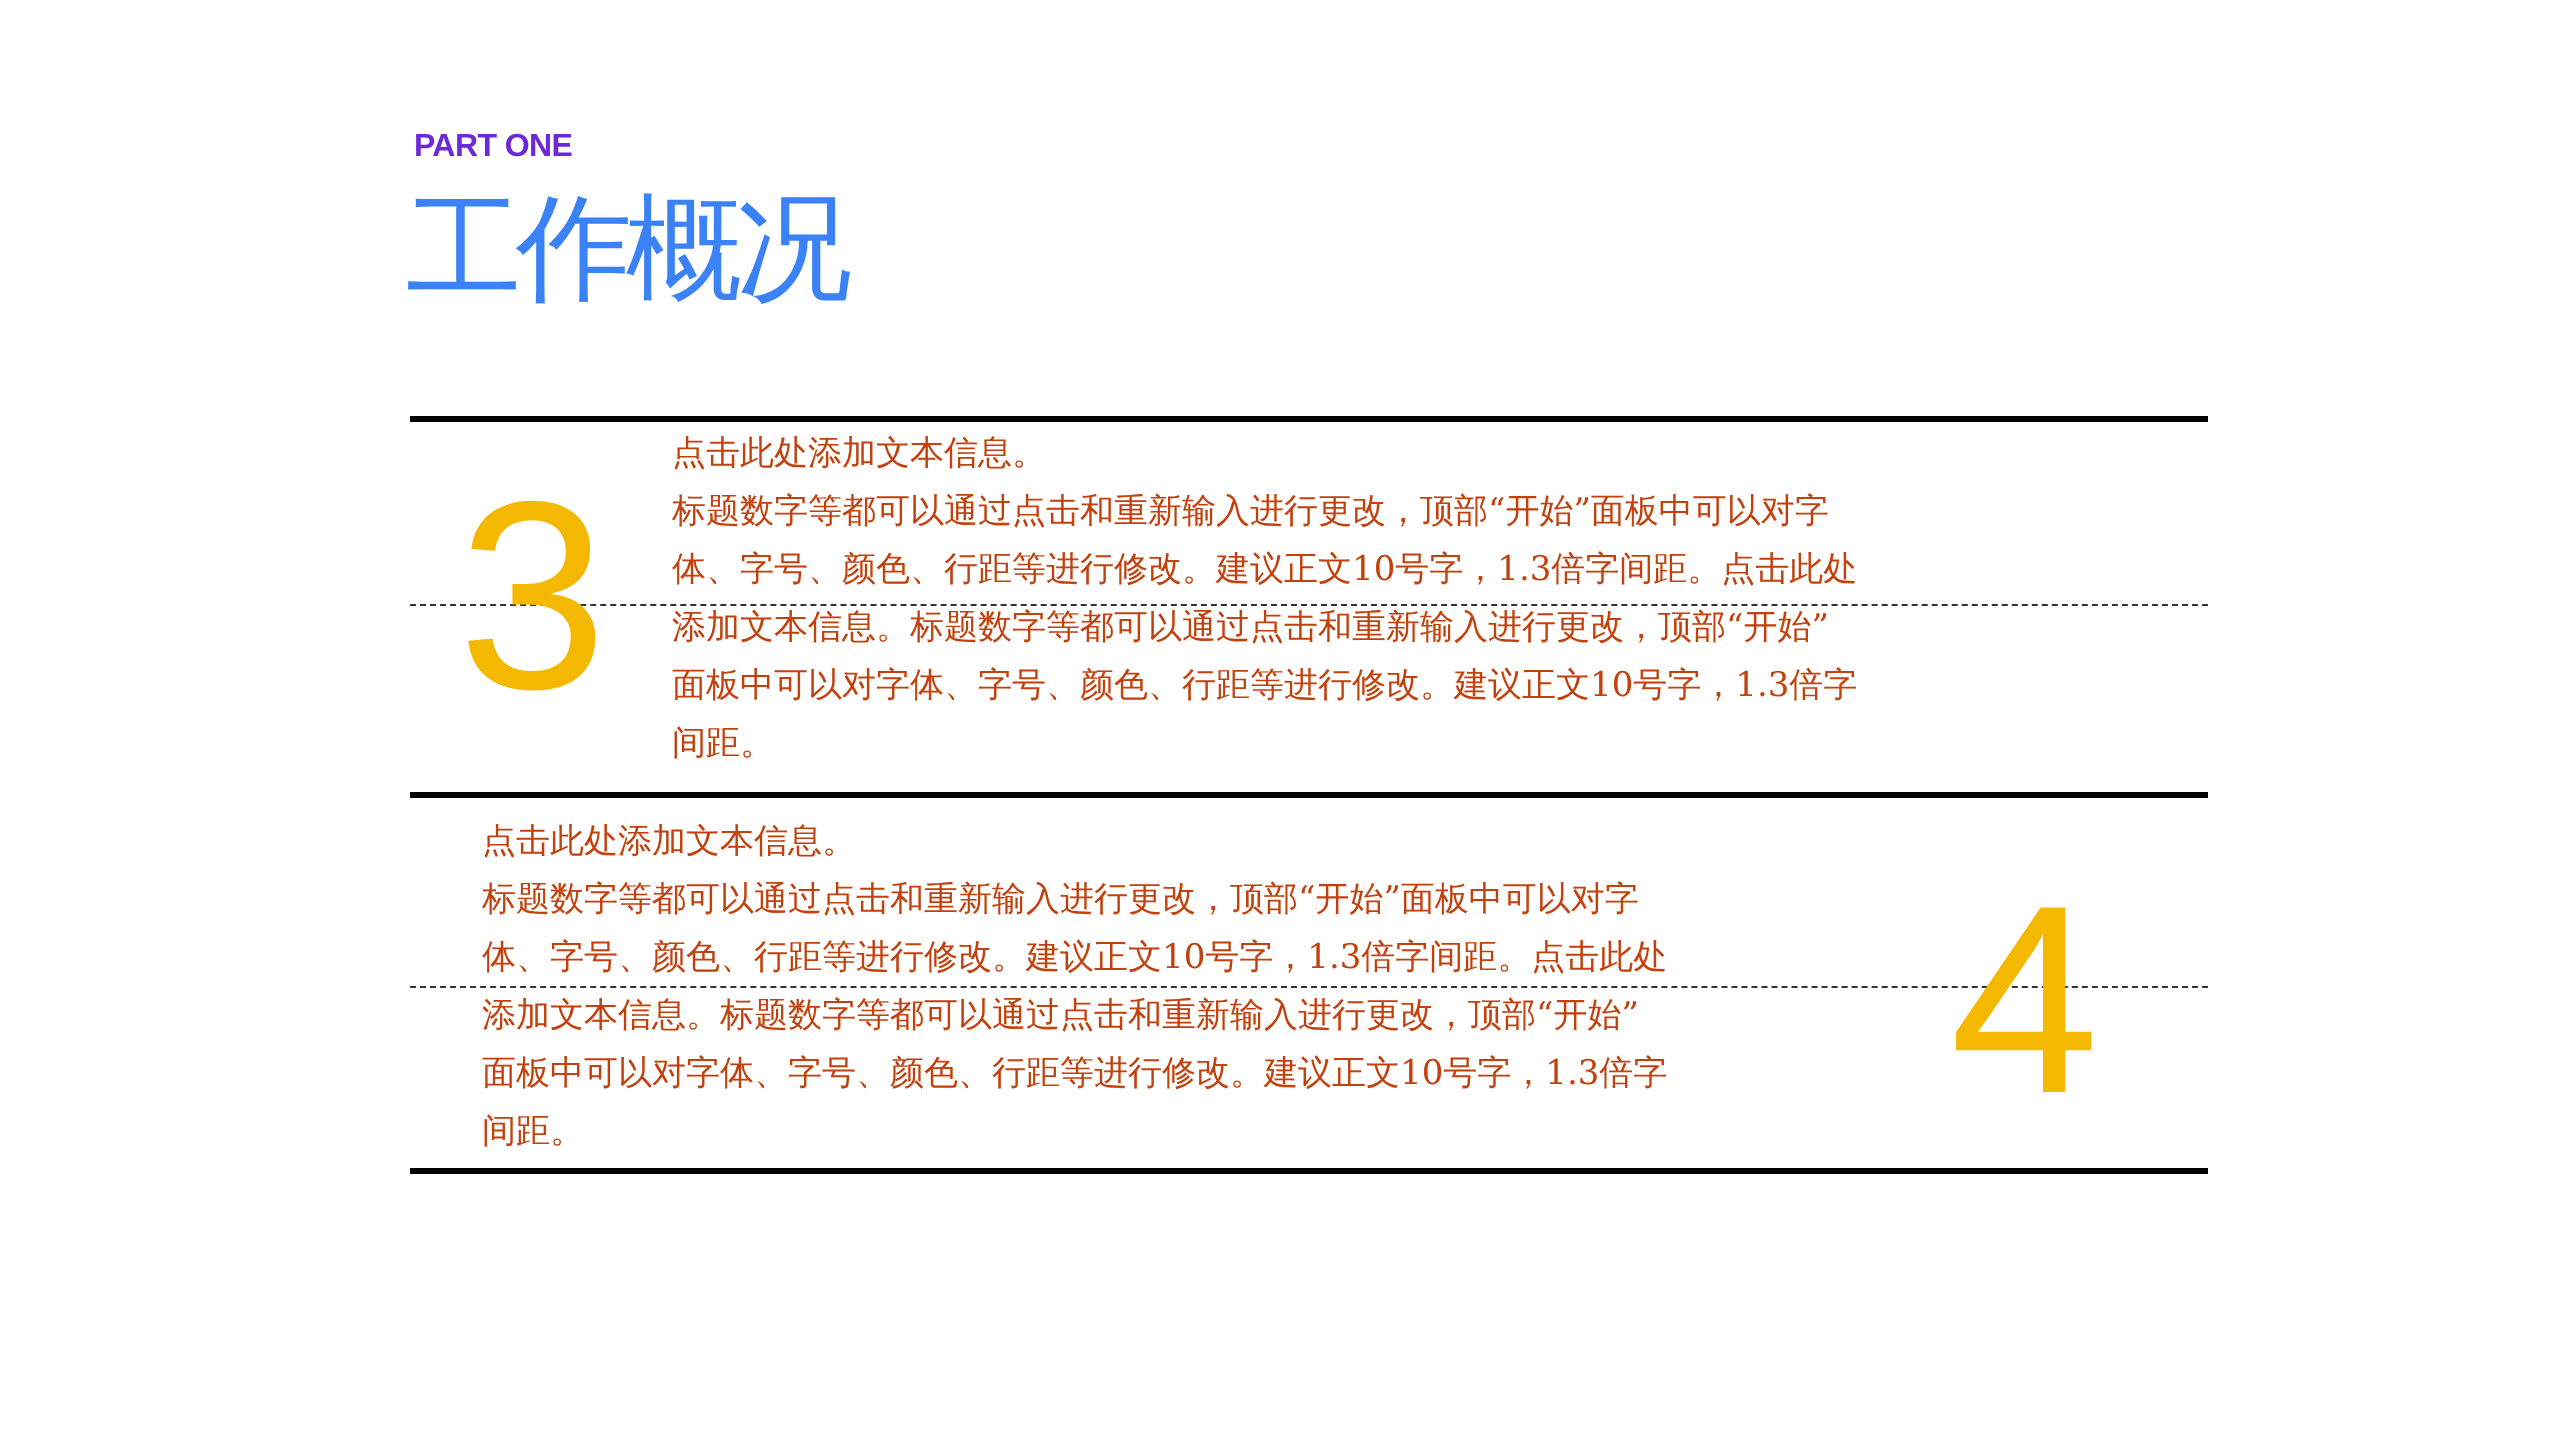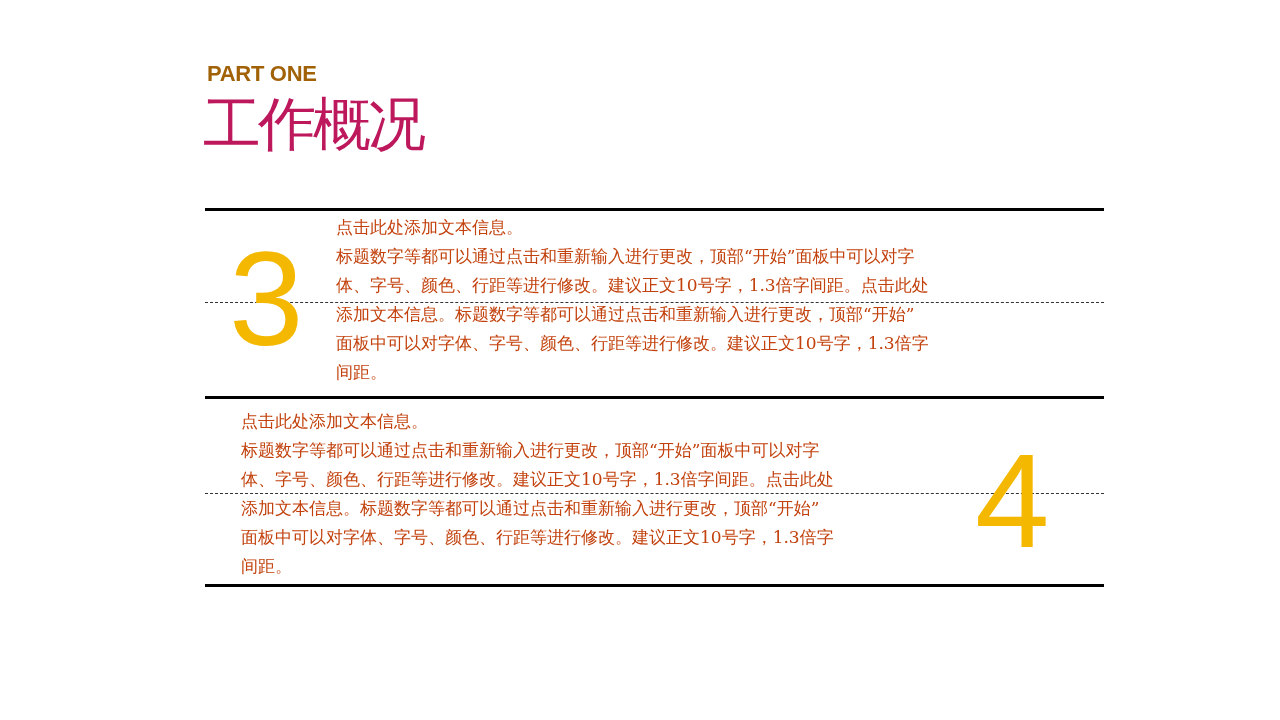--- a/index.html
+++ b/index.html
@@ -1,21 +1,21 @@
 <!DOCTYPE html>
 <html><head>
 <meta charset="utf-8">
 <style>
   html, body { margin:0; padding:0; }
   body { width:1280px; height:720px; background:#ffffff; position:relative; overflow:hidden;
          font-family:"DejaVu Sans", sans-serif; }
   .part-label { position:absolute; left:207px; top:60px; font-family:"Liberation Sans", sans-serif;
-                font-weight:bold; font-size:22px; color:#a16207; letter-spacing:-0.3px; line-height:28px; }
-  .page-title { position:absolute; left:203px; top:90px; font-family:Liberation Serif, serif;
-                font-size:58px; color:#be185d; line-height:70px; letter-spacing:-3px; font-weight:normal; }
+                font-weight:bold; font-size:16px; color:#6d28d9; letter-spacing:-0.3px; line-height:28px; }
+  .page-title { position:absolute; left:203px; top:90px; font-family:Liberation Sans, sans-serif;
+                font-size:58px; color:#3b82f6; line-height:70px; letter-spacing:-3px; font-weight:normal; }
   .hline { position:absolute; left:205px; width:899px; height:3px; background:#000; }
   .dline { position:absolute; left:205px; width:899px; height:0; border-top:1px dashed #333; }
   .text-block { position:absolute; font-family:"DejaVu Serif", serif; color:#c2410c;
                 font-size:17px; line-height:29px; }
   .text-block p { margin:0; white-space:nowrap; }
   .big-number { position:absolute; font-family:"Liberation Sans", sans-serif; color:#F5B800;
                 font-size:134px; line-height:134px; font-weight:normal; }
 </style>
 </head>
 <body>

